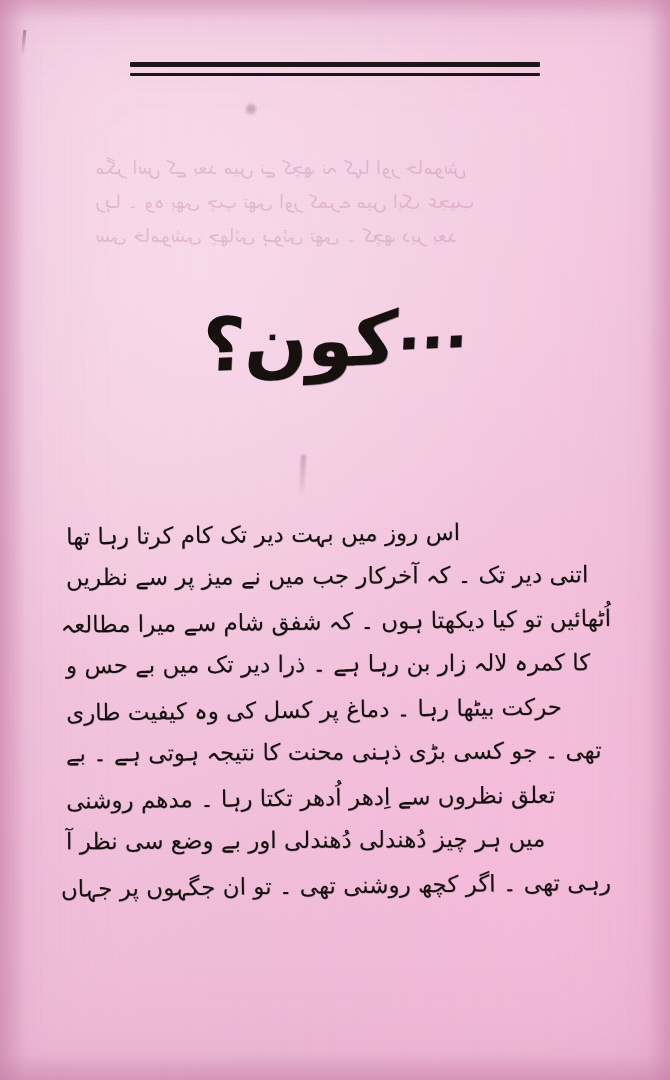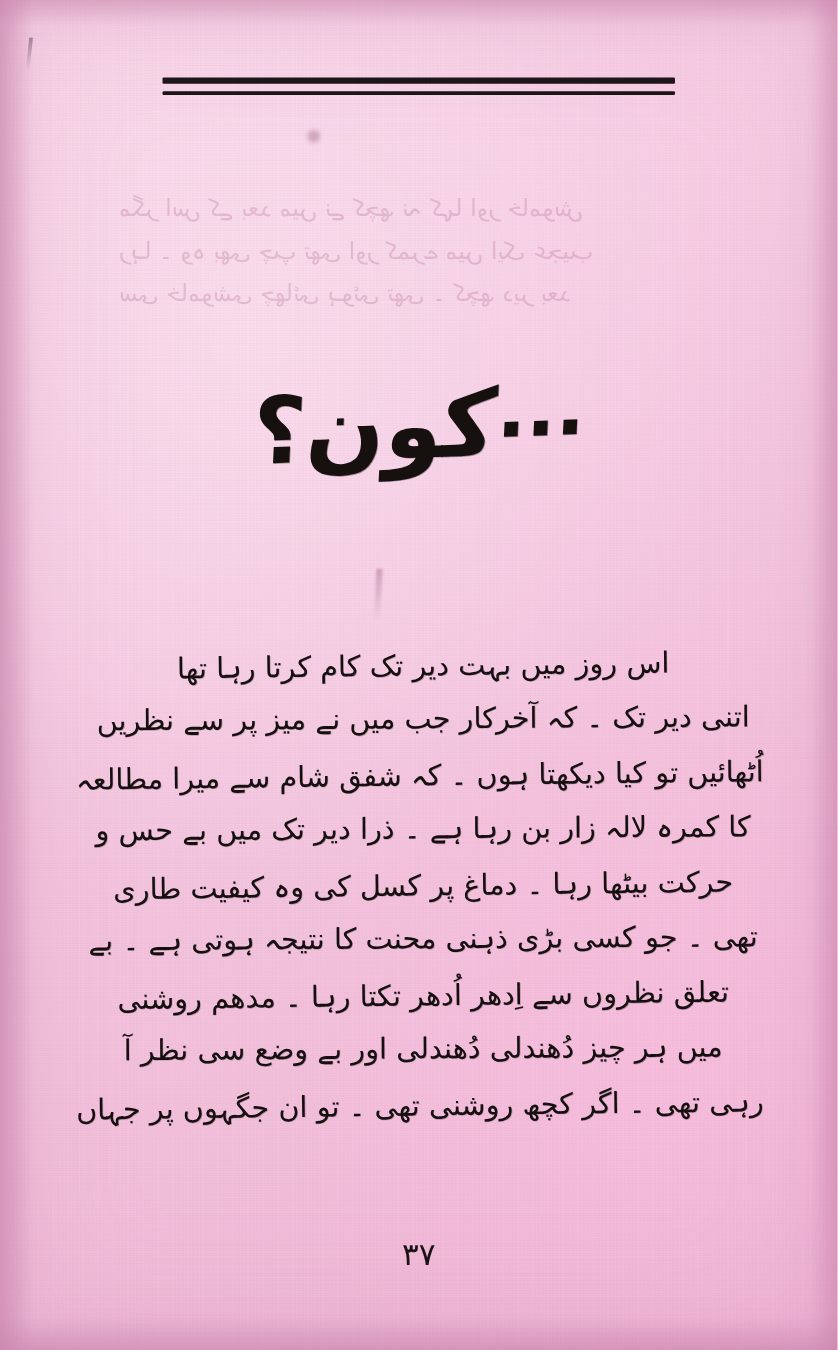--- a/index.html
+++ b/index.html
@@ -131,21 +131,21 @@
     vertical-align: 14px;
   }
 
   
   .body-text {
     position: absolute;
     top: 508px;
     left: 66px;
     width: 545px;
     direction: rtl;
-    text-align: center;
+    text-align: left;
     color: #150f10;
     font-family: "DejaVu Sans", sans-serif;
     font-size: 23px;
     line-height: 44px;
   }
   .body-text .line {
     display: block;
     white-space: nowrap;
     transform-origin: right center;
     text-shadow: 0.5px 0.5px 0 rgba(0,0,0,0.25);
@@ -223,21 +223,20 @@
     <span class="line">اتنی دیر تک ۔ کہ آخرکار جب میں نے میز پر سے نظریں</span>
     <span class="line">اُٹھائیں تو کیا دیکھتا ہوں ۔ کہ شفق شام سے میرا مطالعہ</span>
     <span class="line">کا کمرہ لالہ زار بن رہا ہے ۔ ذرا دیر تک میں بے حس و</span>
     <span class="line">حرکت بیٹھا رہا ۔ دماغ پر کسل کی وہ کیفیت طاری</span>
     <span class="line">تھی ۔ جو کسی بڑی ذہنی محنت کا نتیجہ ہوتی ہے ۔ بے</span>
     <span class="line">تعلق نظروں سے اِدھر اُدھر تکتا رہا ۔ مدھم روشنی</span>
     <span class="line">میں ہر چیز دُھندلی دُھندلی اور بے وضع سی نظر آ</span>
     <span class="line">رہی تھی ۔ اگر کچھ روشنی تھی ۔ تو ان جگہوں پر جہاں</span>
   </div>
 
-  <div class="folio">۳۷</div>
 
   <div class="edge-left"></div>
   <div class="edge-right"></div>
   <div class="edge-top"></div>
   <div class="edge-bottom"></div>
   <div class="vignette"></div>
 
 </div>
 
 </body></html>

